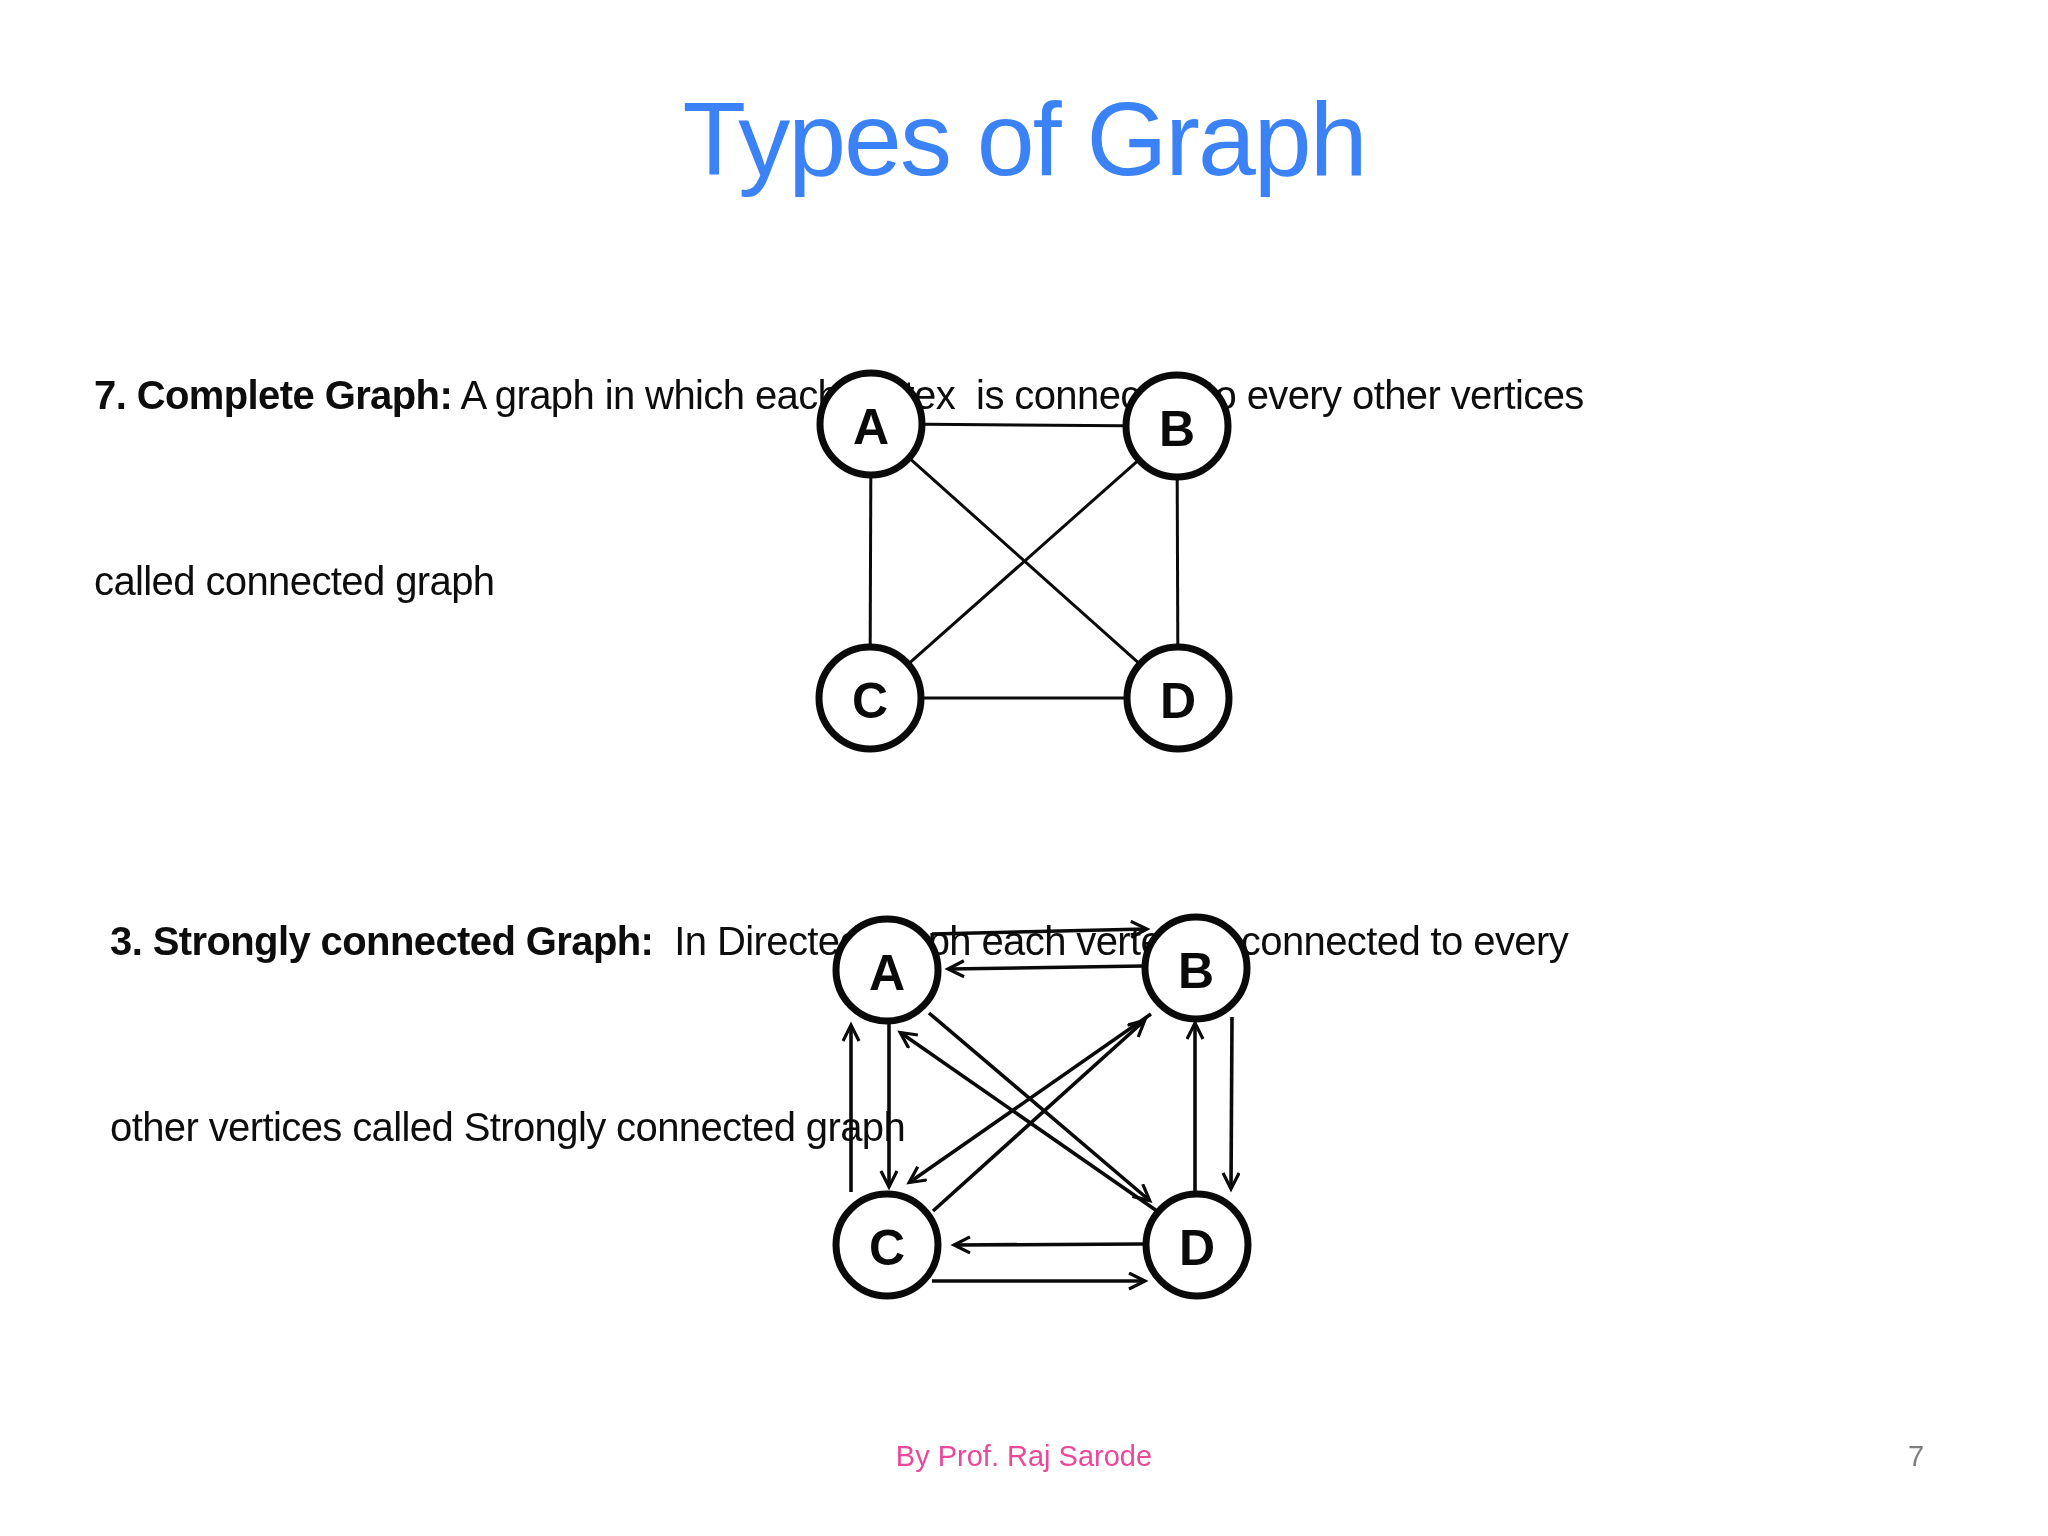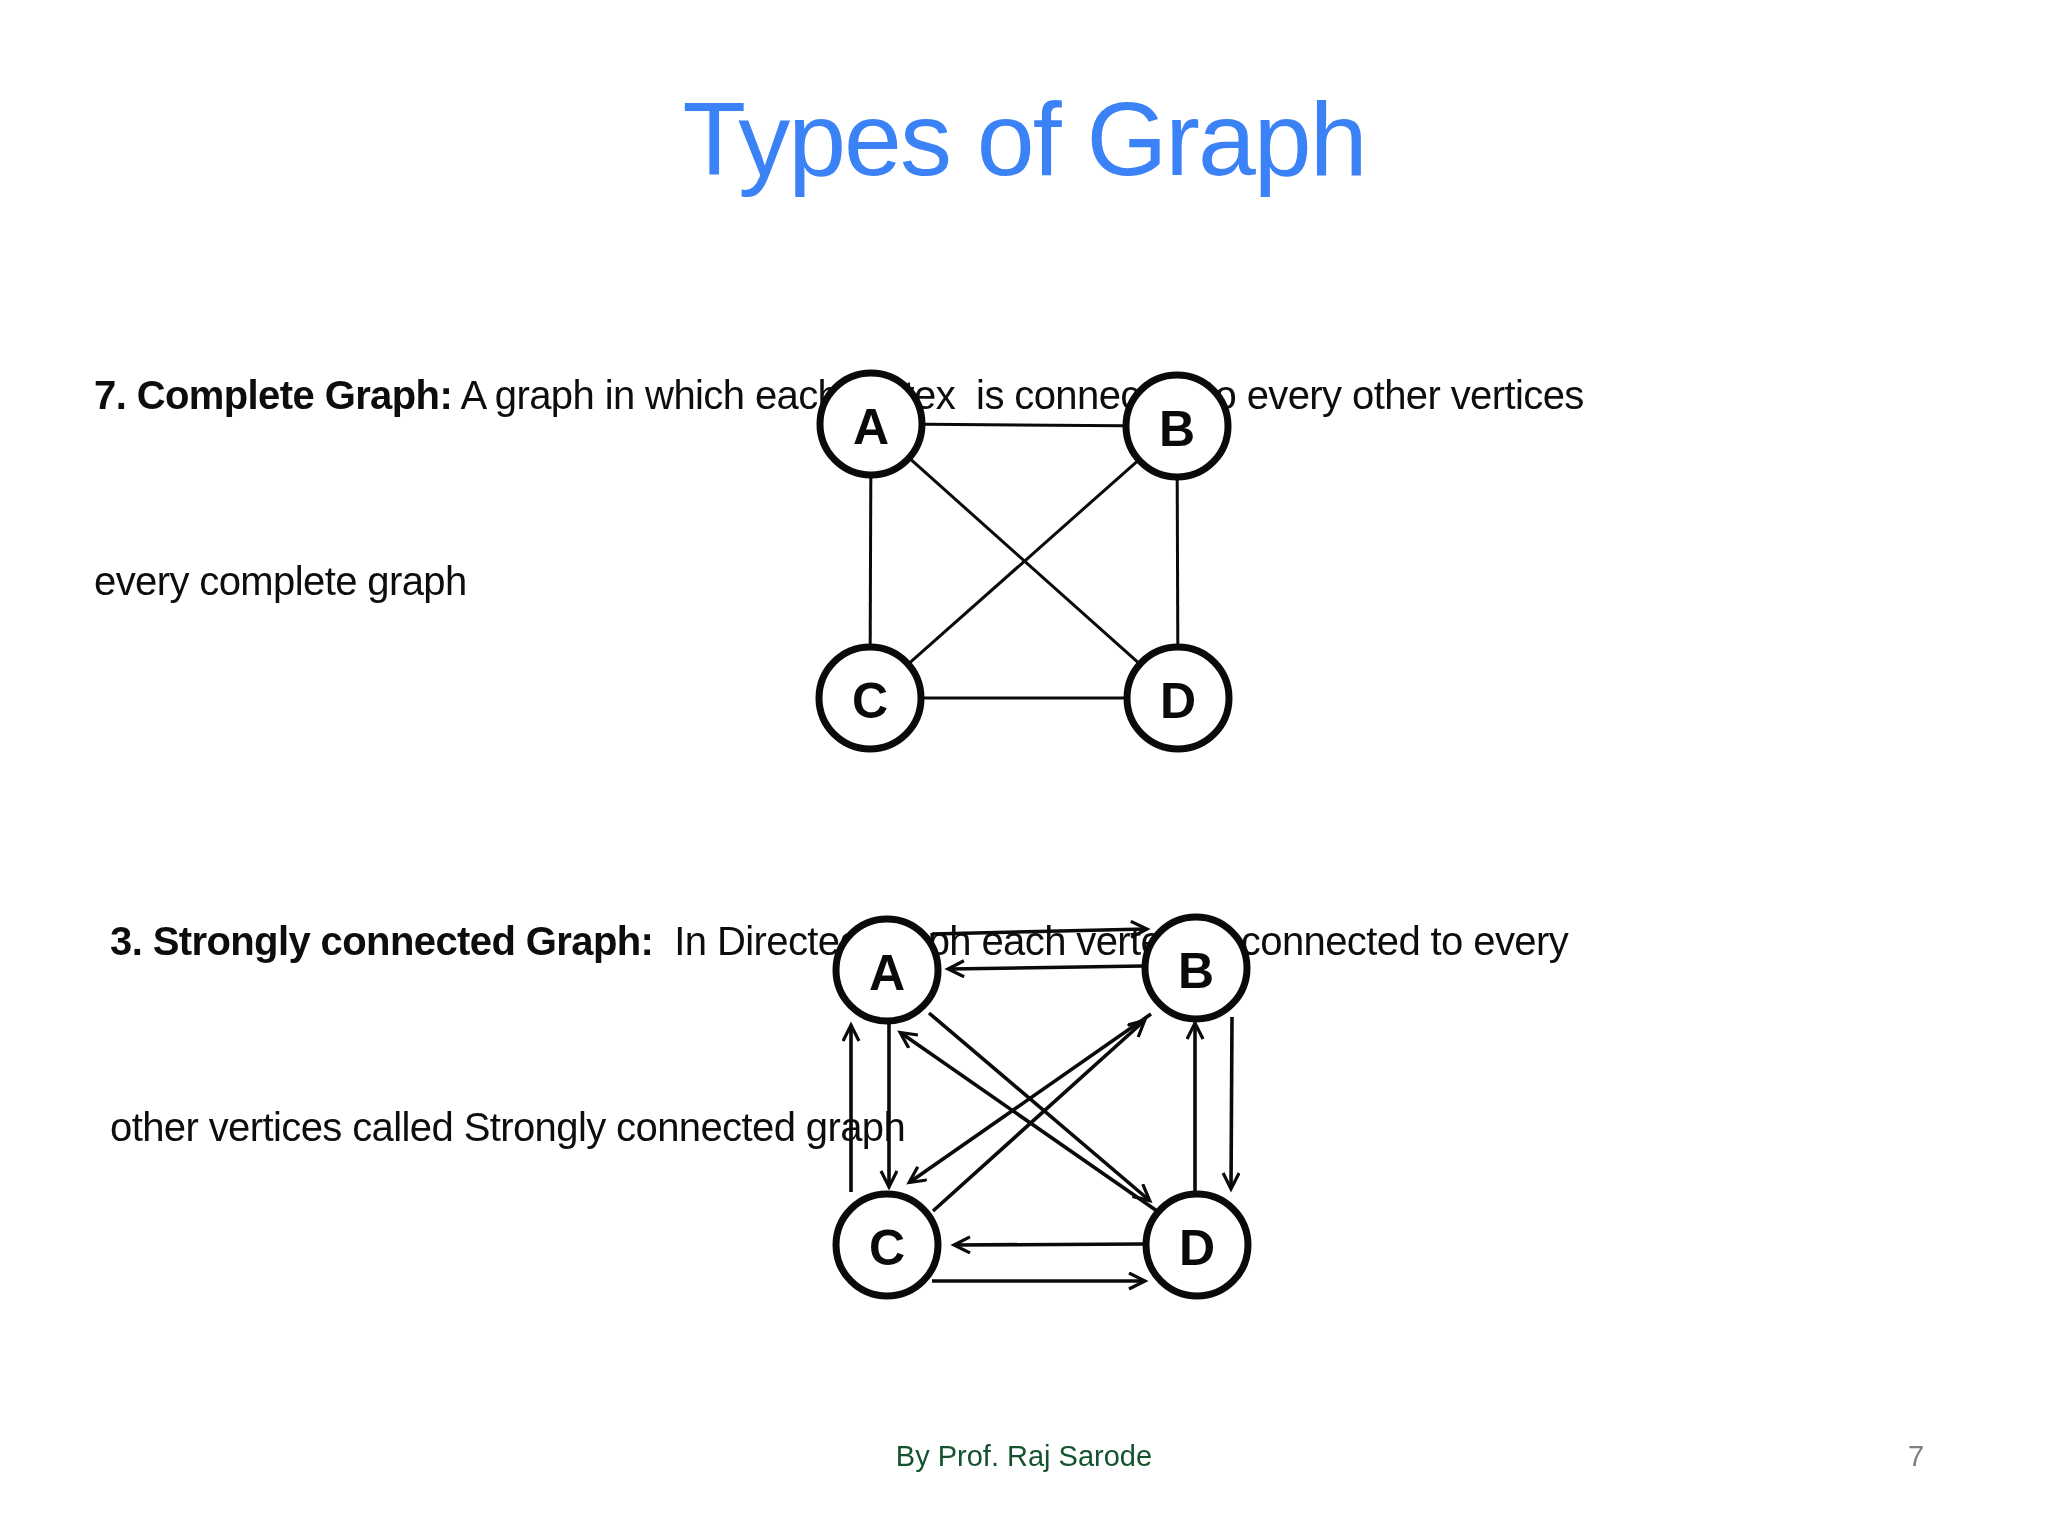--- a/index.html
+++ b/index.html
@@ -26,37 +26,37 @@
     color:#0d0d0d;
     white-space:pre;
   }
   .para .b{font-weight:bold;}
   .p7{left:94px;top:240px;}
   .p8{left:110px;top:786px;}
   .fig{position:absolute;}
   .fig text{font-family:"Liberation Sans",sans-serif;font-weight:bold;}
   .footer-author{
     position:absolute;left:0;right:0;top:1440px;
-    text-align:center;font-size:29px;color:#14532d;
+    text-align:center;font-size:29px;color:#ec4899;
   }
   .footer-page{
     position:absolute;left:1894px;top:1440px;width:44px;
     text-align:center;font-size:29px;color:#7f7f7f;
   }
 </style>
 </head>
 <body>
 
 <div class="slide">
 
   <h1 class="title">Types of Graph</h1>
 
   <div class="para p7">
     <div class="line"><span class="b">7. Complete Graph:</span><span> A graph in which each vertex  is connected to every other vertices</span></div>
-    <div class="line">every complete graph</div>
+    <div class="line">called connected graph</div>
   </div>
 
   <svg class="fig" xmlns="http://www.w3.org/2000/svg" viewBox="788 352 456 412" style="left: 788px; top: 352px; width: 456px; height: 412px;">
       <circle cx="871" cy="424" r="51" fill="#ffffff" stroke="#0a0a0a" stroke-width="7"></circle>
       <circle cx="1177" cy="426" r="51" fill="#ffffff" stroke="#0a0a0a" stroke-width="7"></circle>
       <circle cx="870" cy="698" r="51" fill="#ffffff" stroke="#0a0a0a" stroke-width="7"></circle>
       <circle cx="1178" cy="698" r="51" fill="#ffffff" stroke="#0a0a0a" stroke-width="7"></circle>
       <line x1="924.998846634415" y1="424.35293363813344" x2="1123.001153365585" y2="425.64706636186656" stroke="#0a0a0a" stroke-width="3"></line>
       <line x1="870.8029210205547" y1="477.9996403680234" x2="870.1970789794453" y2="644.0003596319766" stroke="#0a0a0a" stroke-width="3"></line>
       <line x1="1177.1985280700733" y1="479.99963505992787" x2="1177.8014719299267" y2="644.0003649400721" stroke="#0a0a0a" stroke-width="3"></line>

